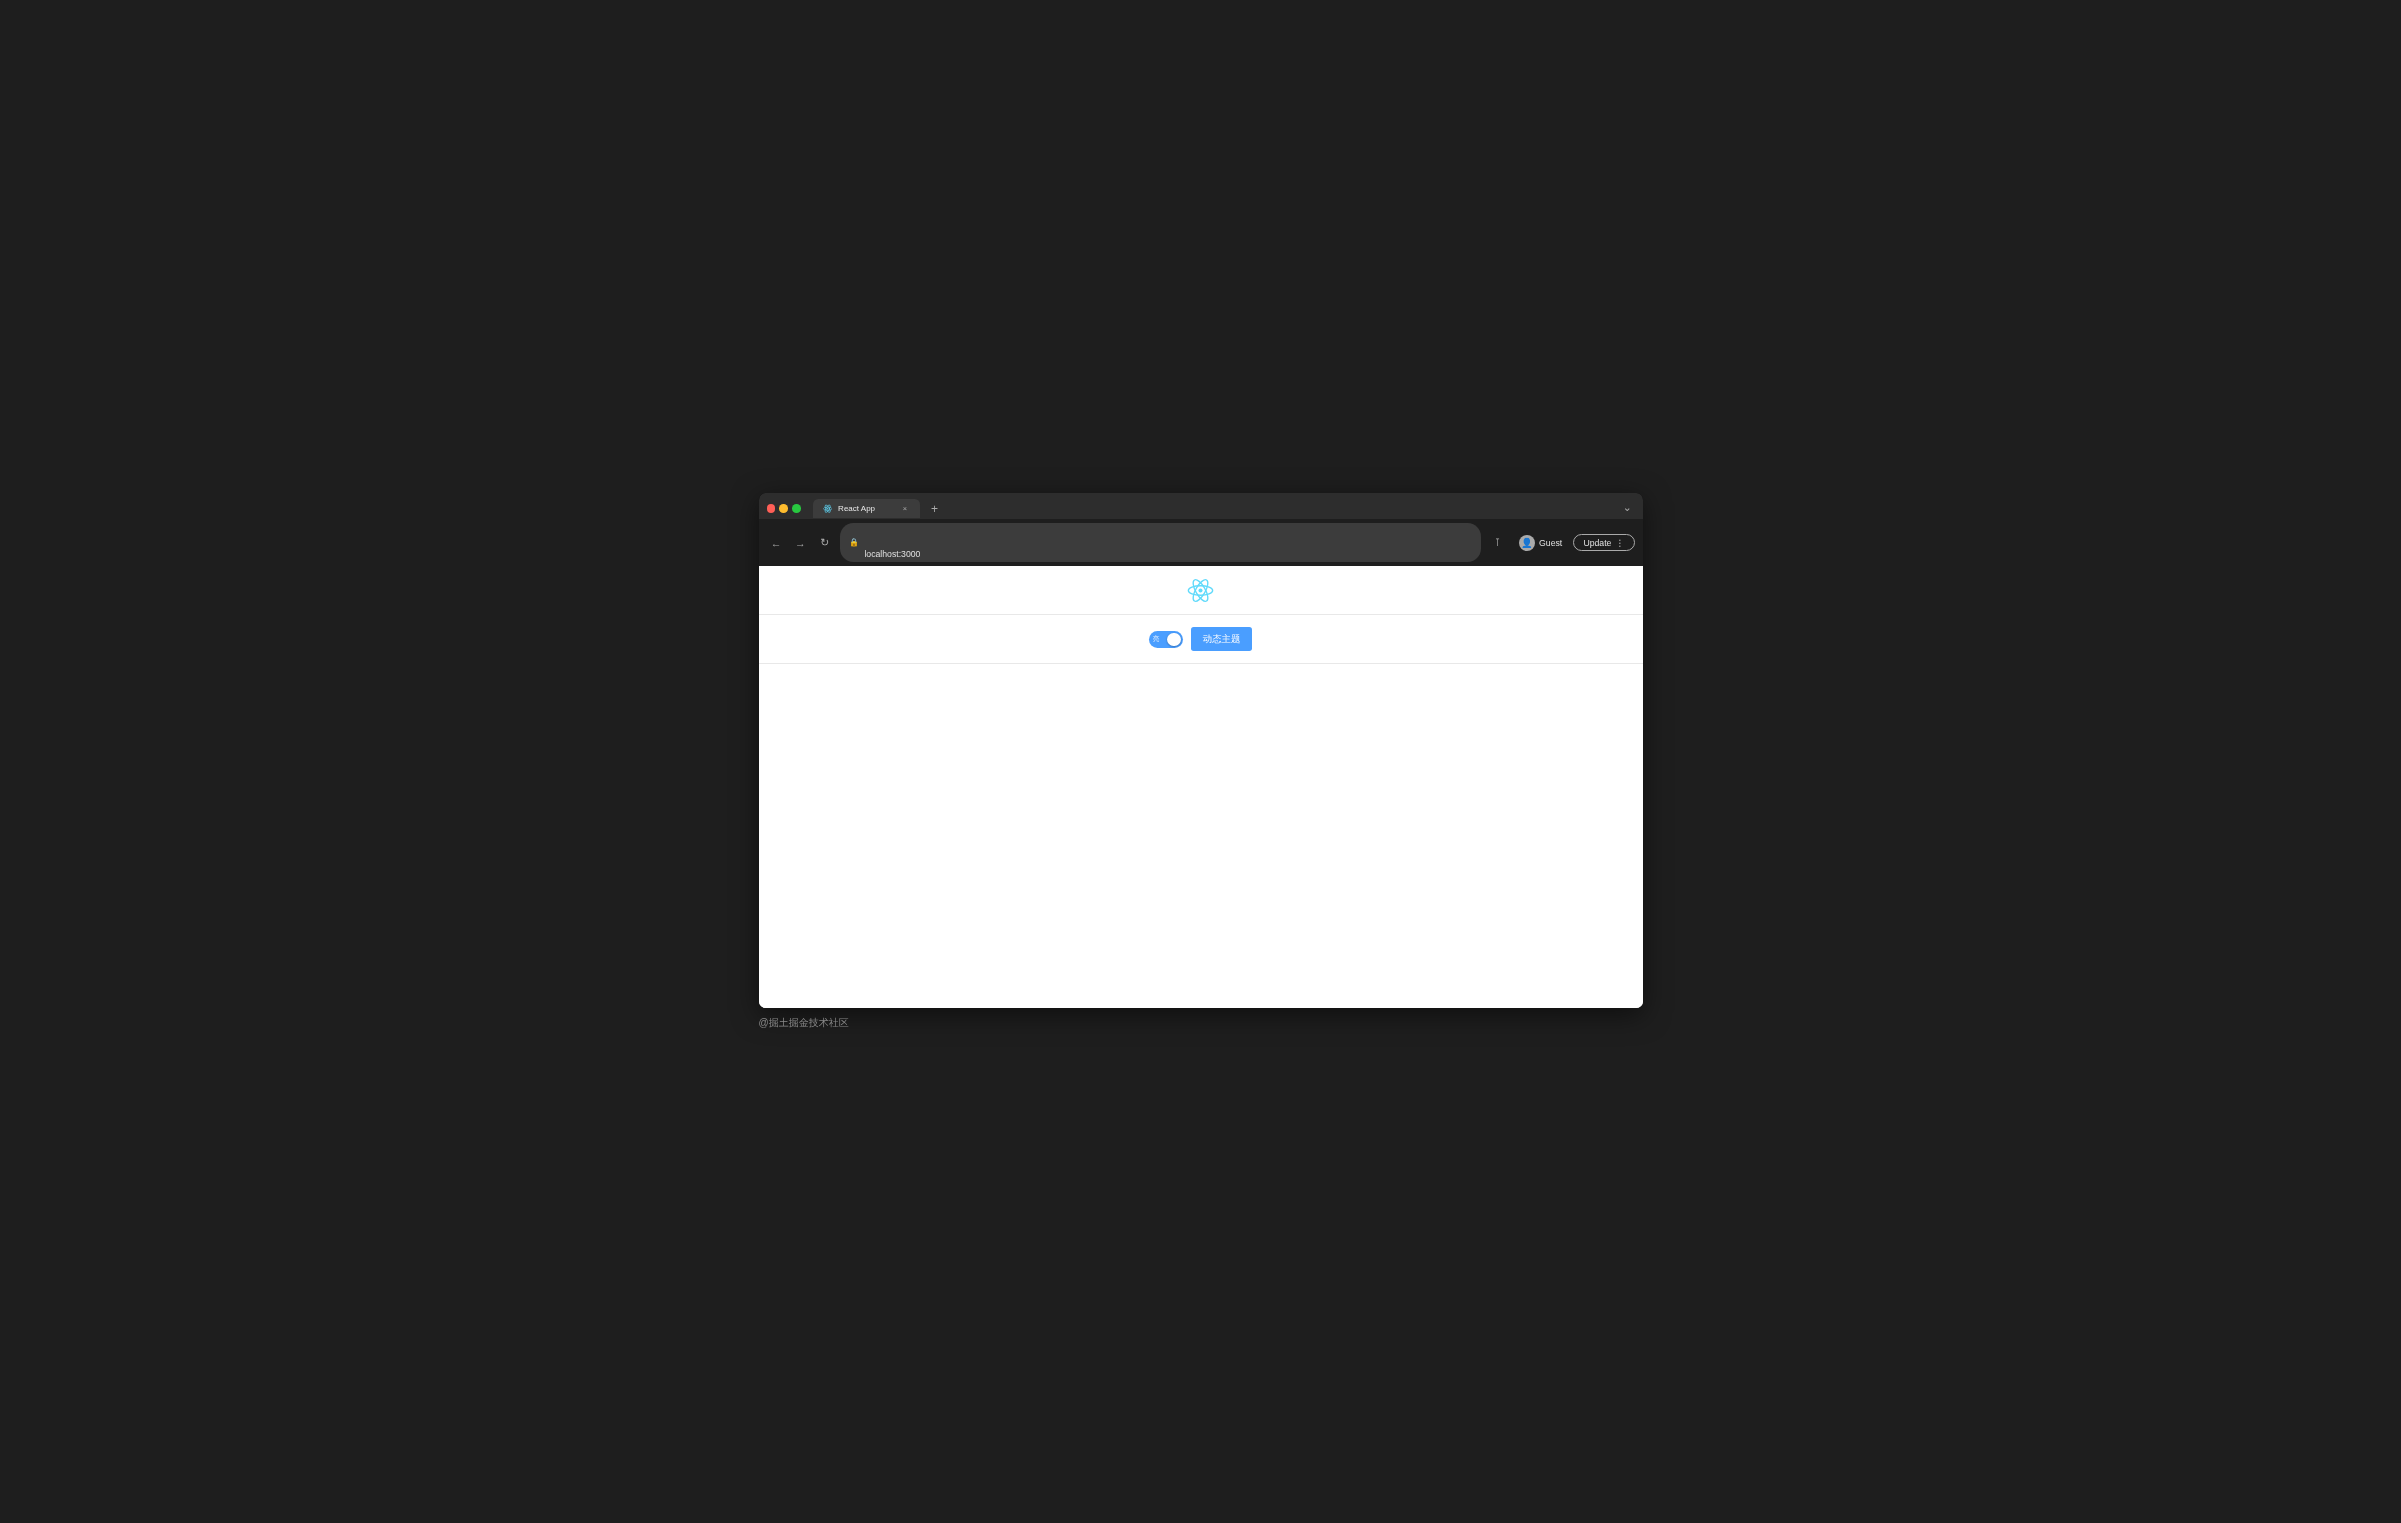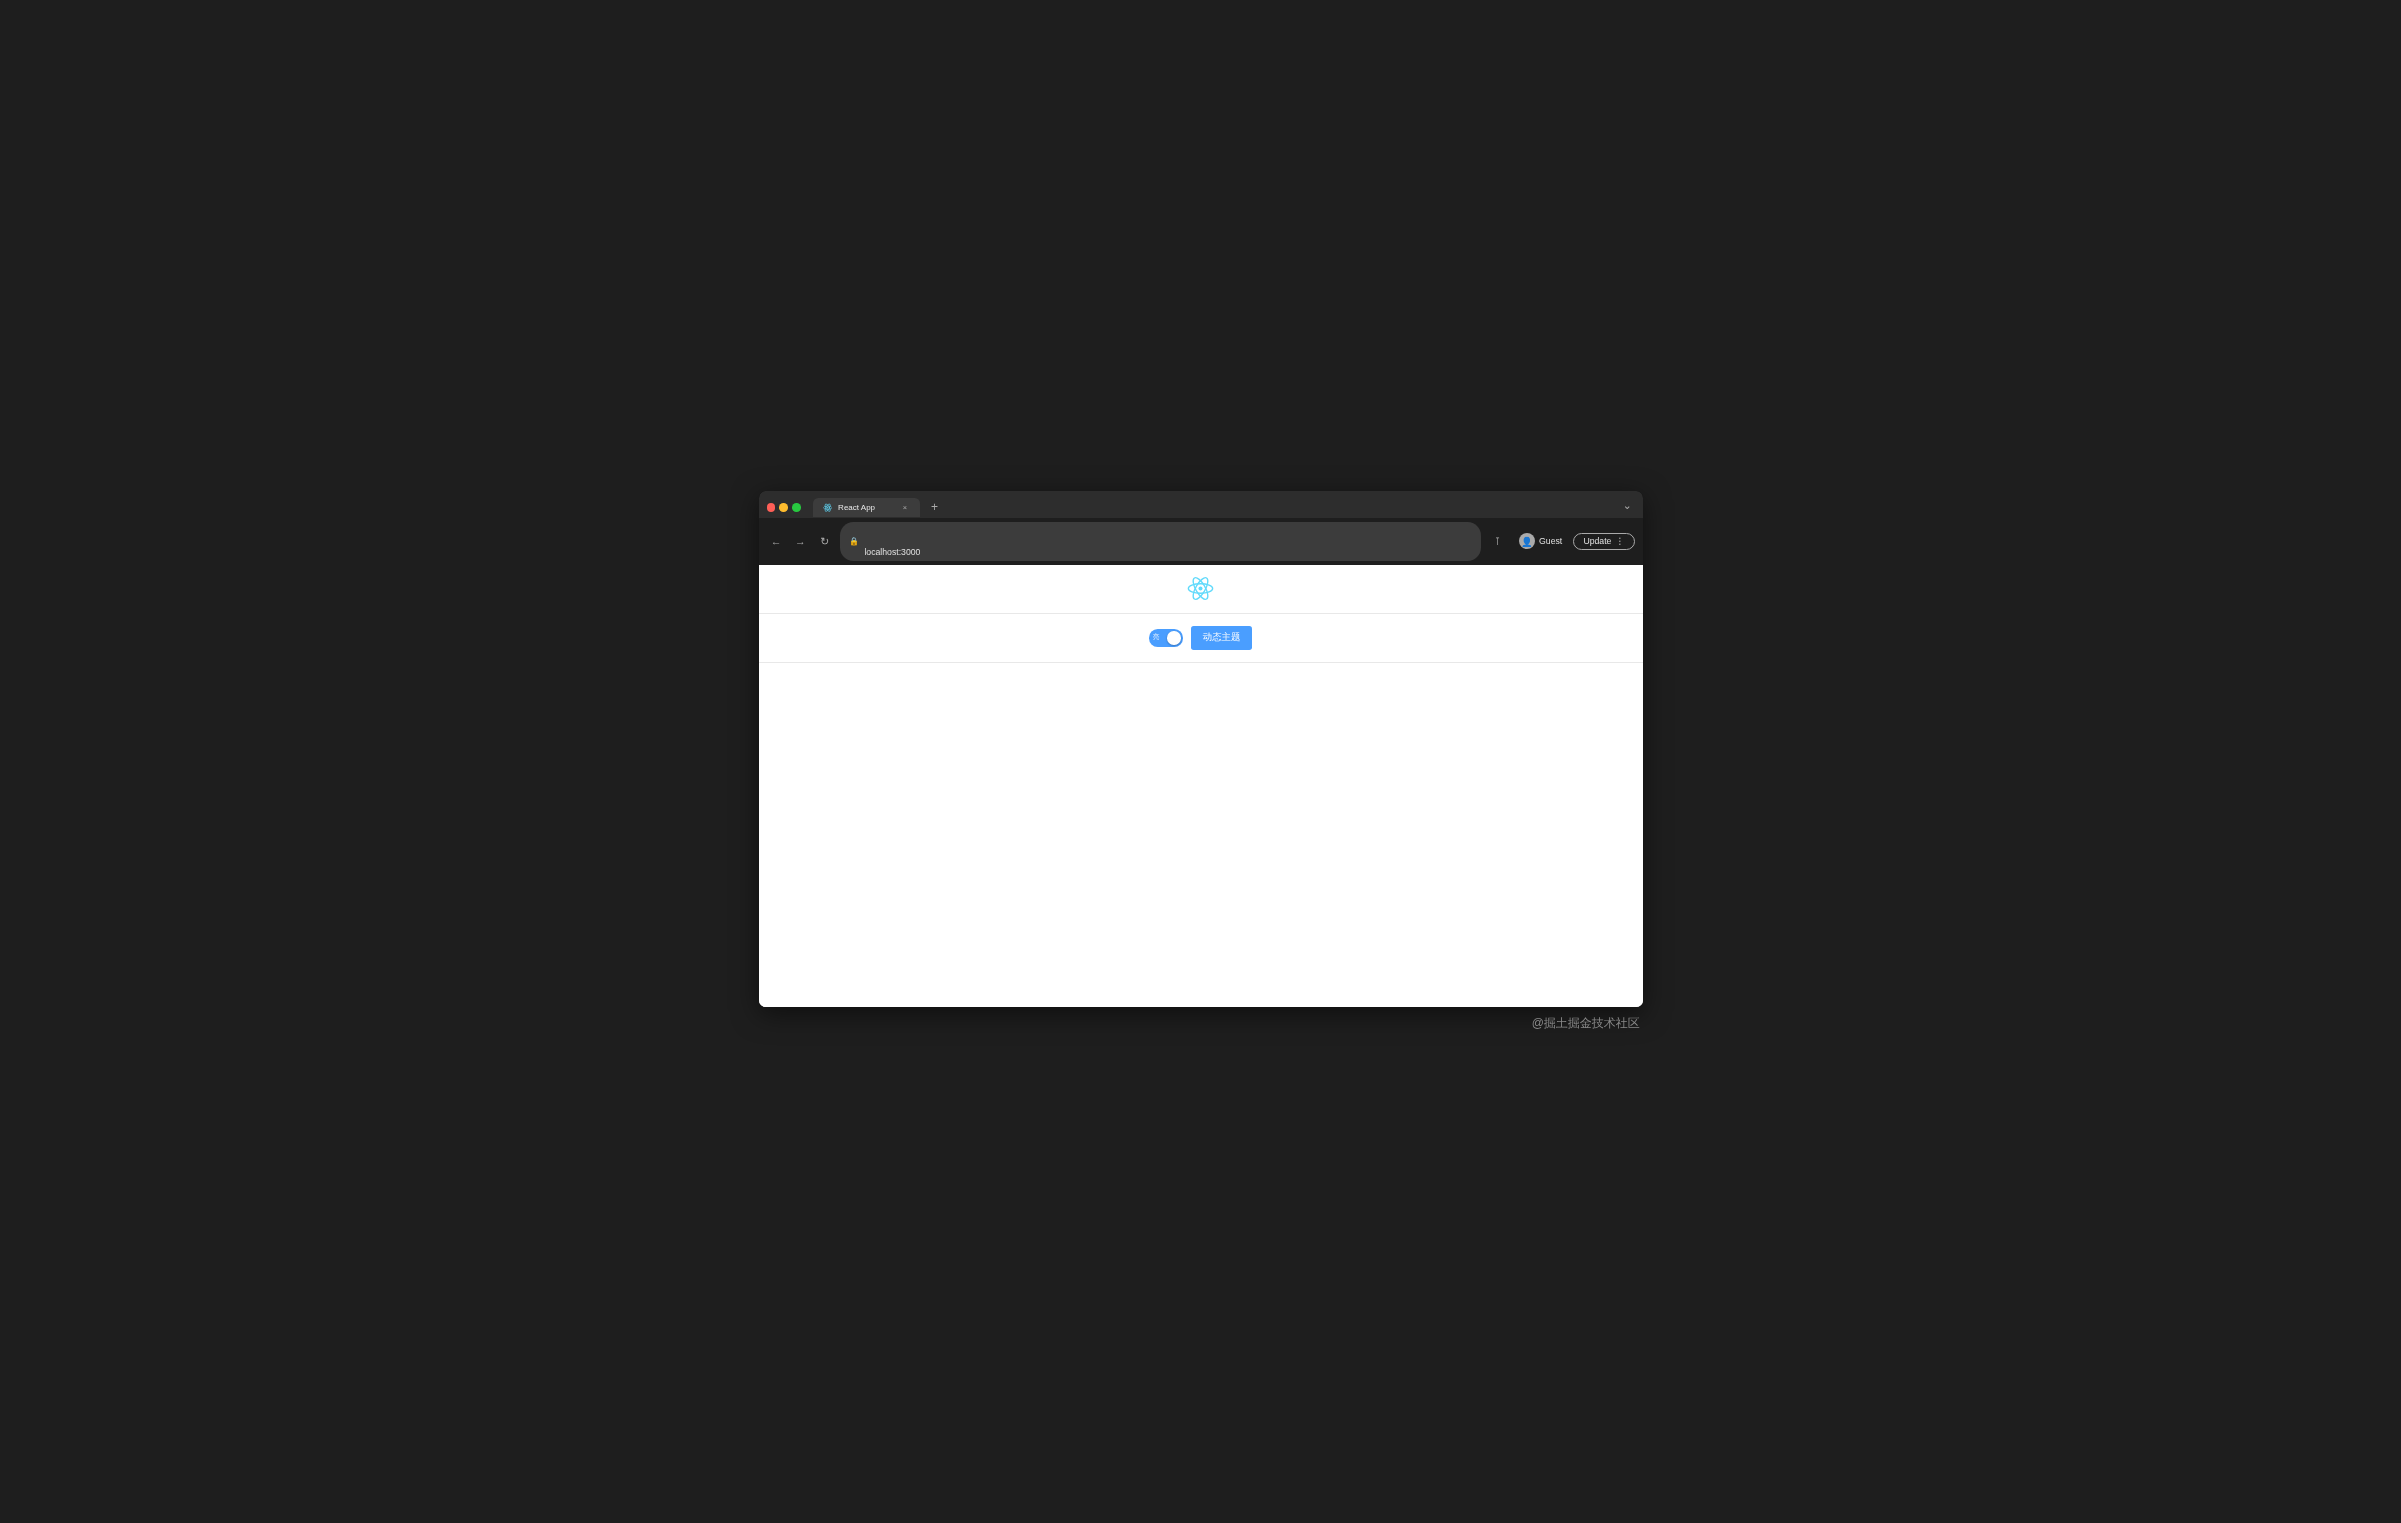--- a/index.html
+++ b/index.html
@@ -305,23 +305,22 @@
 
     
     .main-content {
       flex: 1;
       background: #fff;
     }
 
     
     .browser-footer {
       color: #888;
-      font-size: 12px;
+      font-size: 10px;
       margin-top: 8px;
-      text-align: right;
       width: 92%;
       max-width: 884px;
       padding-right: 2.7px;
     }
   </style>
 </head>
 <body>
 
 <div class="browser-window">
 

